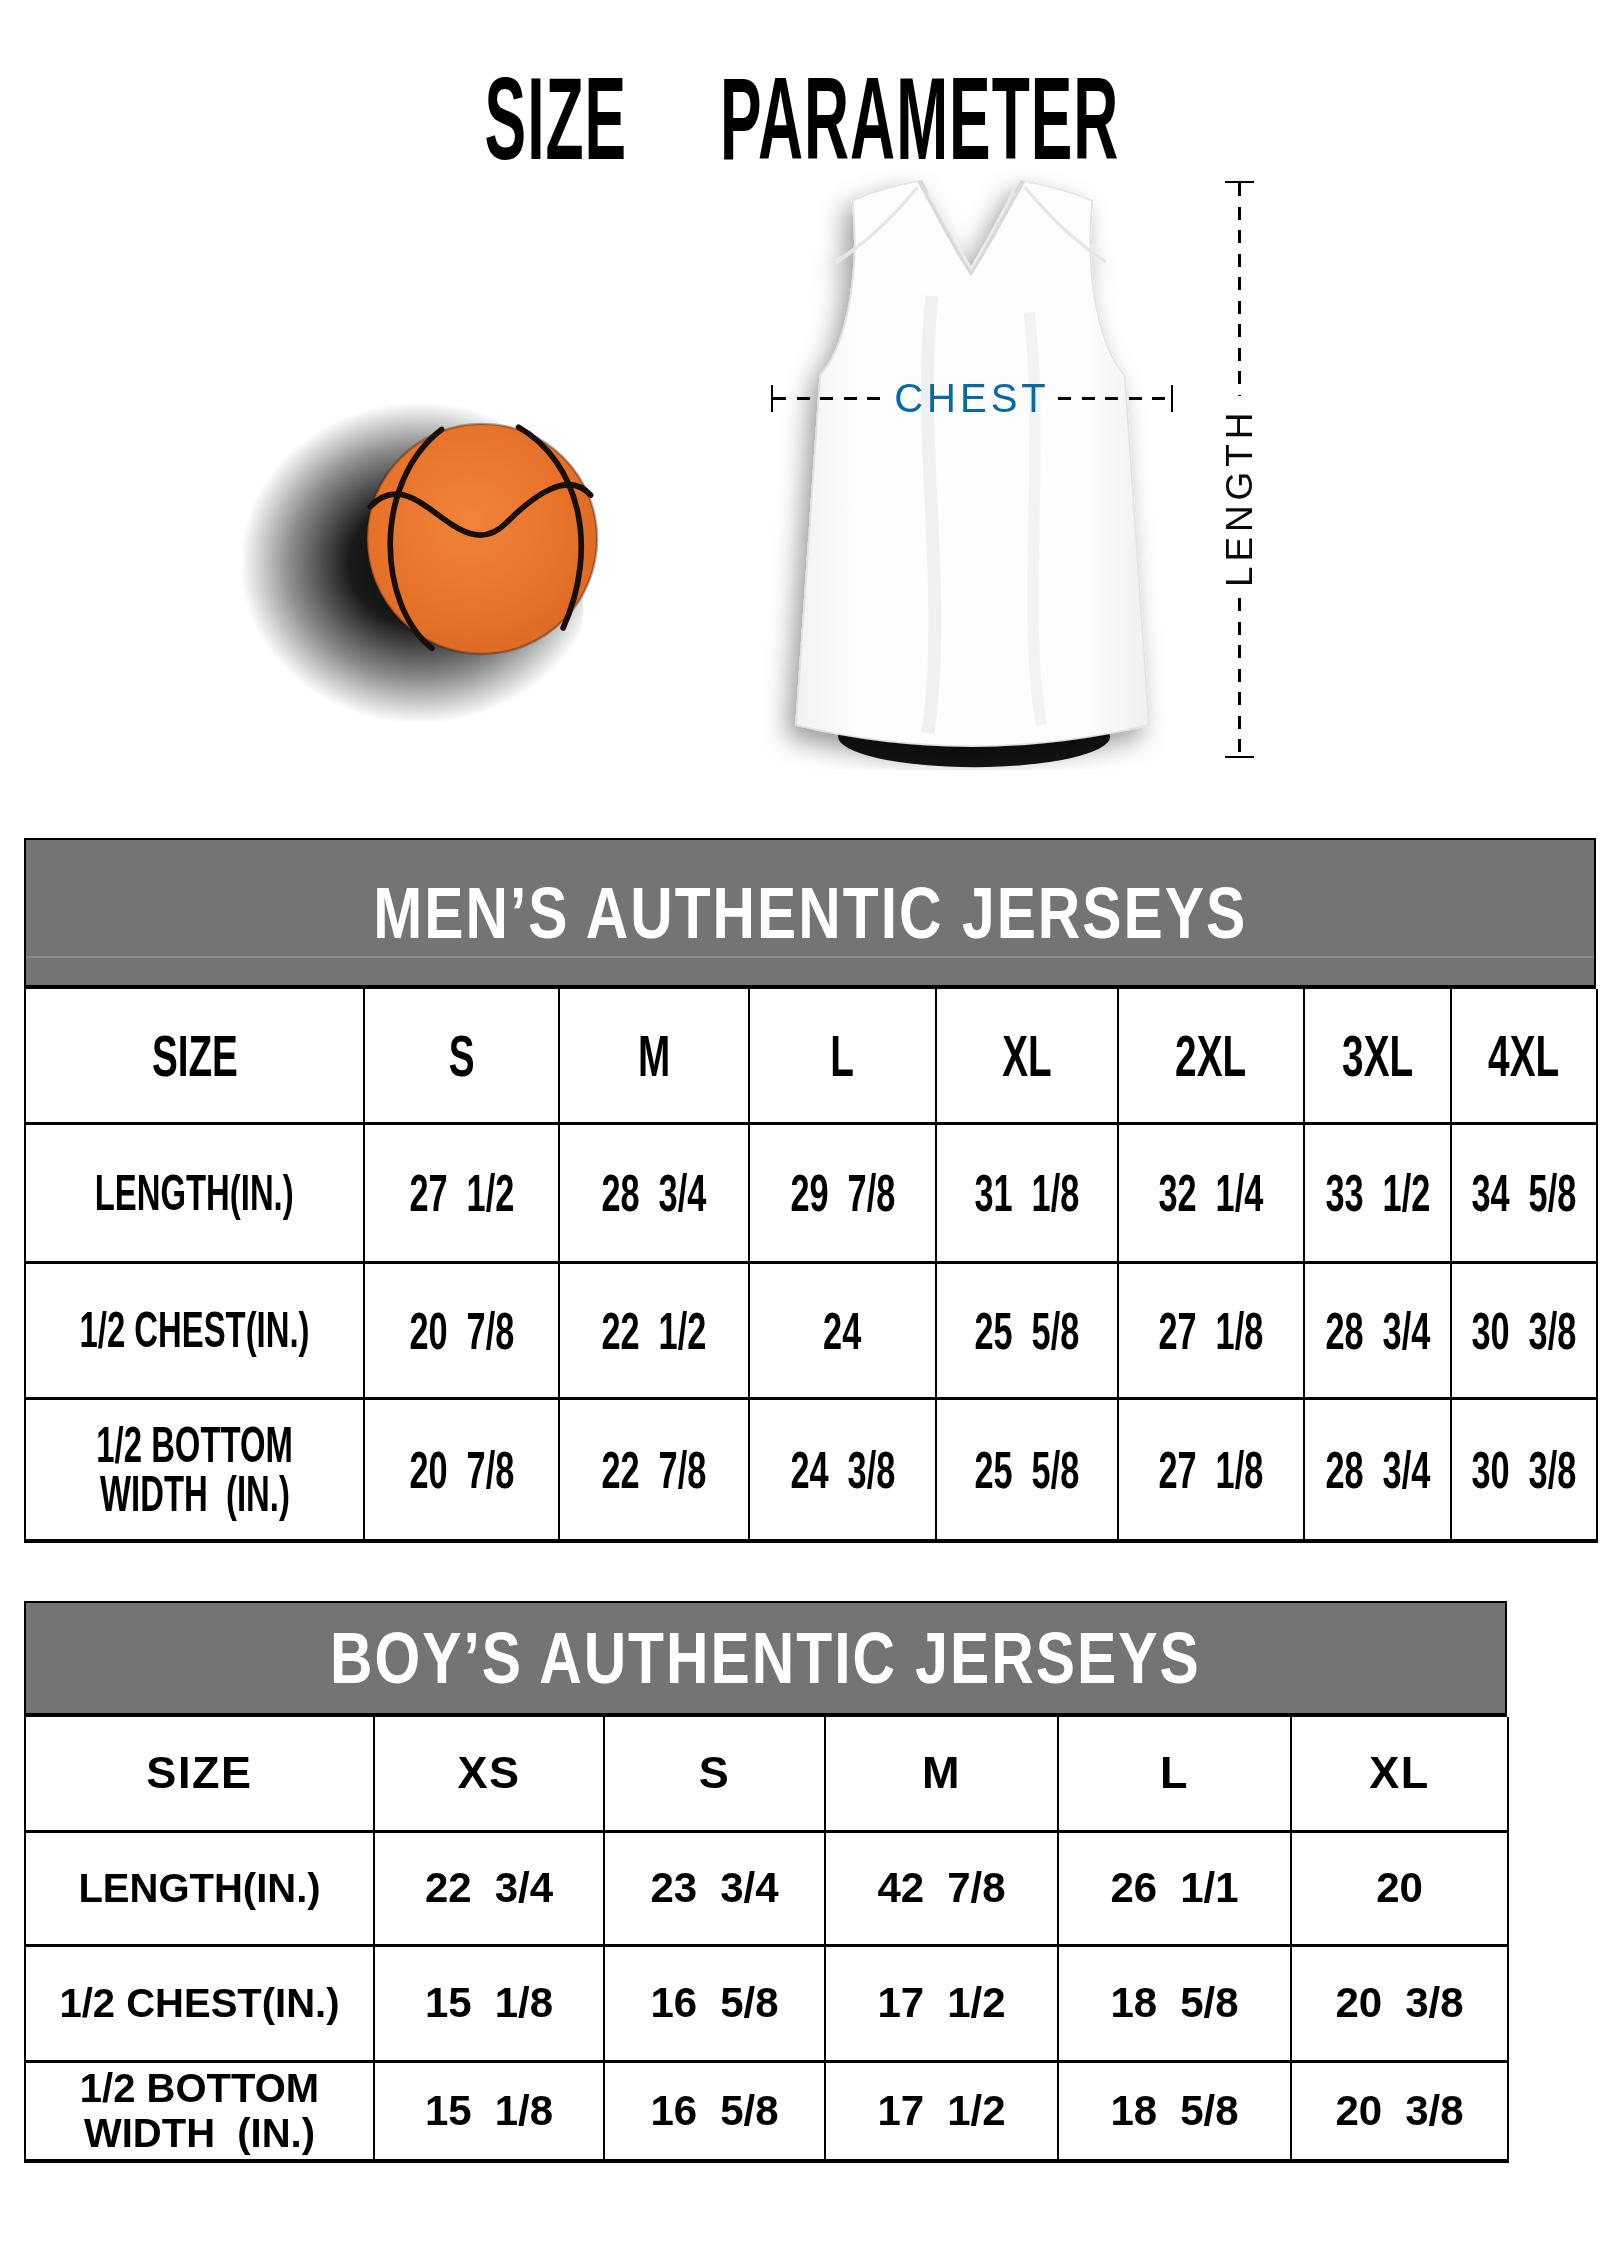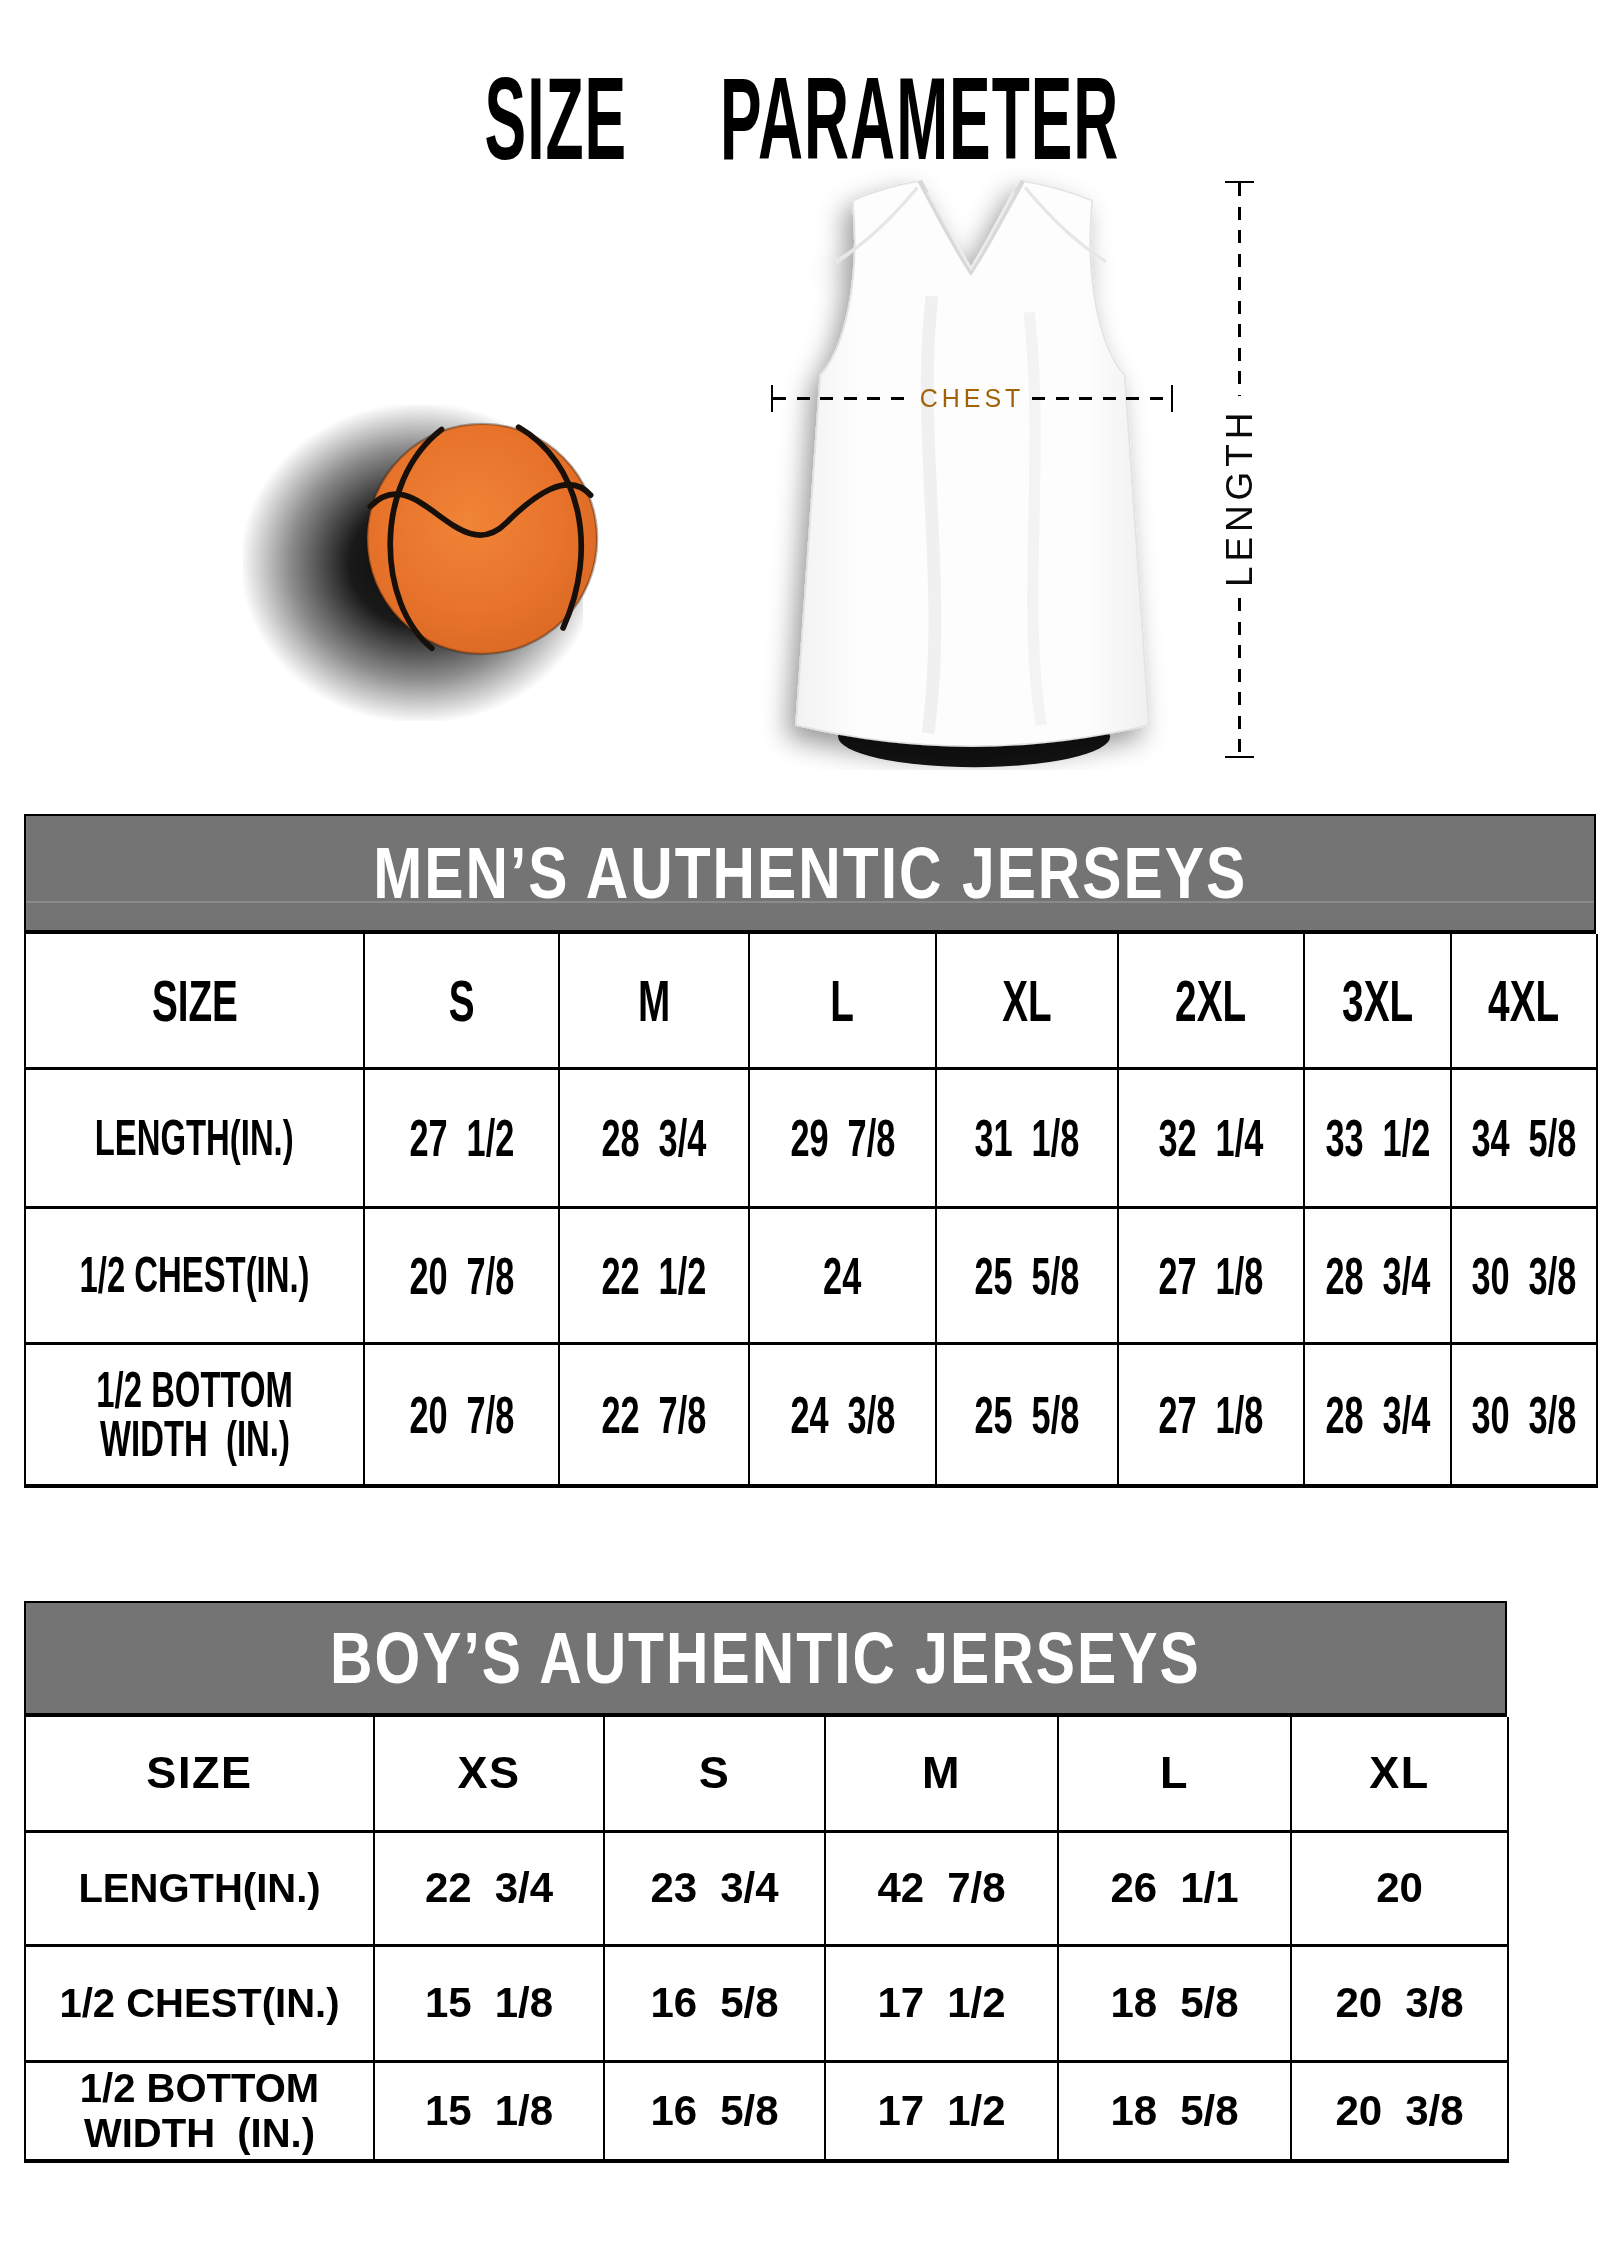--- a/index.html
+++ b/index.html
@@ -43,21 +43,21 @@
   .ball-svg { position: absolute; left: 312px; top: 385px; }
   .jersey-svg { position: absolute; left: 762px; top: 166px; }
 
   .measure { position: absolute; display: flex; align-items: center; }
   .measure .h-dash {
     height: 3.2px; flex: 1 1 auto;
     background: repeating-linear-gradient(90deg, #000 0 13px, transparent 13px 23.5px);
   }
   .measure .h-tick { width: 2.4px; height: 27.5px; background: #000; flex: 0 0 auto; }
   .measure .m-label {
-    font-size: 25px; letter-spacing: 4px; padding: 0 8px; color: #a16207;
+    font-size: 40px; letter-spacing: 4px; padding: 0 8px; color: #0369a1;
     flex: 0 0 auto;
   }
   .measure-v { position: absolute; display: flex; flex-direction: column; align-items: center; }
   .measure-v .v-dash {
     width: 3.2px;
     background: repeating-linear-gradient(180deg, #000 0 13px, transparent 13px 23.5px);
   }
   .measure-v .v-dash.top { flex: 1.35 1 0; }
   .measure-v .v-dash.bot { flex: 1 1 0; }
   .measure-v .v-tick { height: 2.4px; width: 29px; background: #000; flex: 0 0 auto; }
@@ -203,21 +203,21 @@
 
   <div class="measure-v" style="left:1220px; top:181px; width:39px; height:577px;">
     <div class="v-tick"></div>
     <div class="v-dash top"></div>
     <span class="m-label-v">LENGTH</span>
     <div class="v-dash bot"></div>
     <div class="v-tick"></div>
   </div>
 
   <div class="tbl mens" style="left:24px; top:814px; width:1572px;">
-    <div class="band" style="height:120px;">
+    <div class="band" style="height:151px;margin-top:24px;">
       <span class="band-title">MEN’S AUTHENTIC JERSEYS</span>
       <div class="band-line"></div>
     </div>
     <table>
       <colgroup>
         <col style="width:339px">
           <col style="width:195px">
           <col style="width:190px">
         <col style="width:187px">
           <col style="width:182px">

